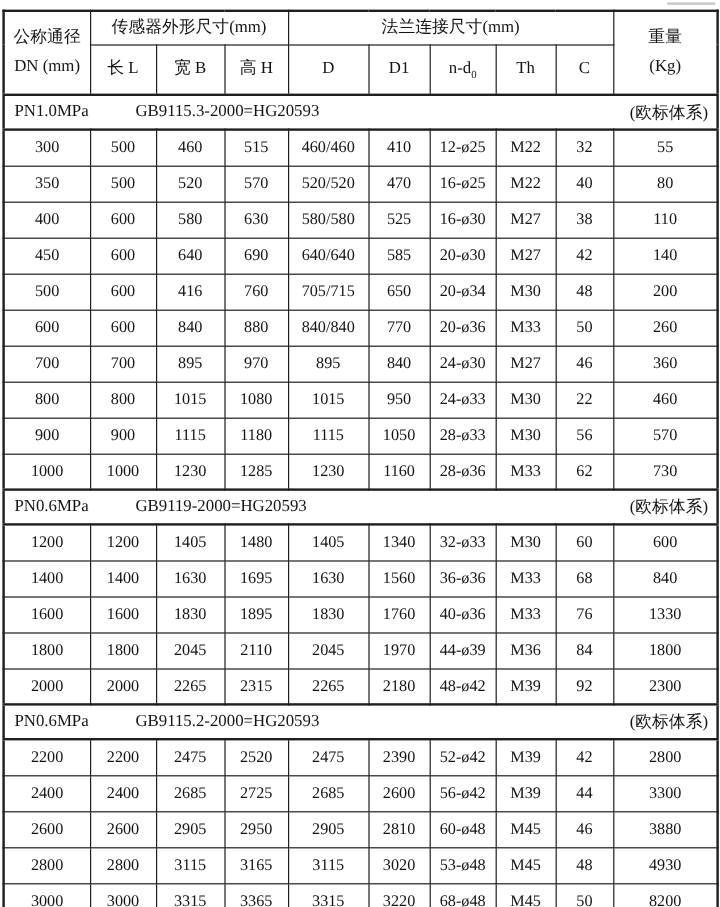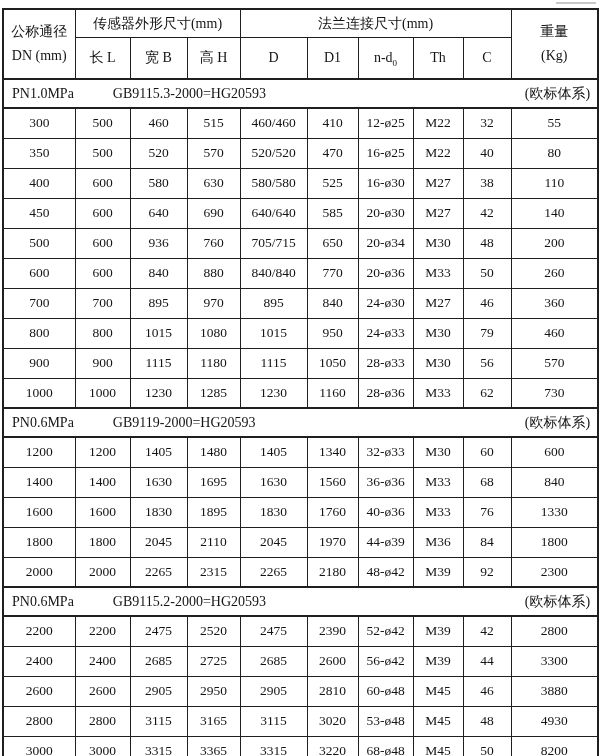--- a/index.html
+++ b/index.html
@@ -167,21 +167,21 @@
         <td>640/640</td>
         <td>585</td>
         <td>20-ø30</td>
         <td>M27</td>
         <td>42</td>
         <td>140</td>
       </tr>
       <tr class="data-row">
         <td>500</td>
         <td>600</td>
-        <td>936</td>
+        <td>416</td>
         <td>760</td>
         <td>705/715</td>
         <td>650</td>
         <td>20-ø34</td>
         <td>M30</td>
         <td>48</td>
         <td>200</td>
       </tr>
       <tr class="data-row">
         <td>600</td>
@@ -209,21 +209,21 @@
       </tr>
       <tr class="data-row">
         <td>800</td>
         <td>800</td>
         <td>1015</td>
         <td>1080</td>
         <td>1015</td>
         <td>950</td>
         <td>24-ø33</td>
         <td>M30</td>
-        <td>79</td>
+        <td>22</td>
         <td>460</td>
       </tr>
       <tr class="data-row">
         <td>900</td>
         <td>900</td>
         <td>1115</td>
         <td>1180</td>
         <td>1115</td>
         <td>1050</td>
         <td>28-ø33</td>

